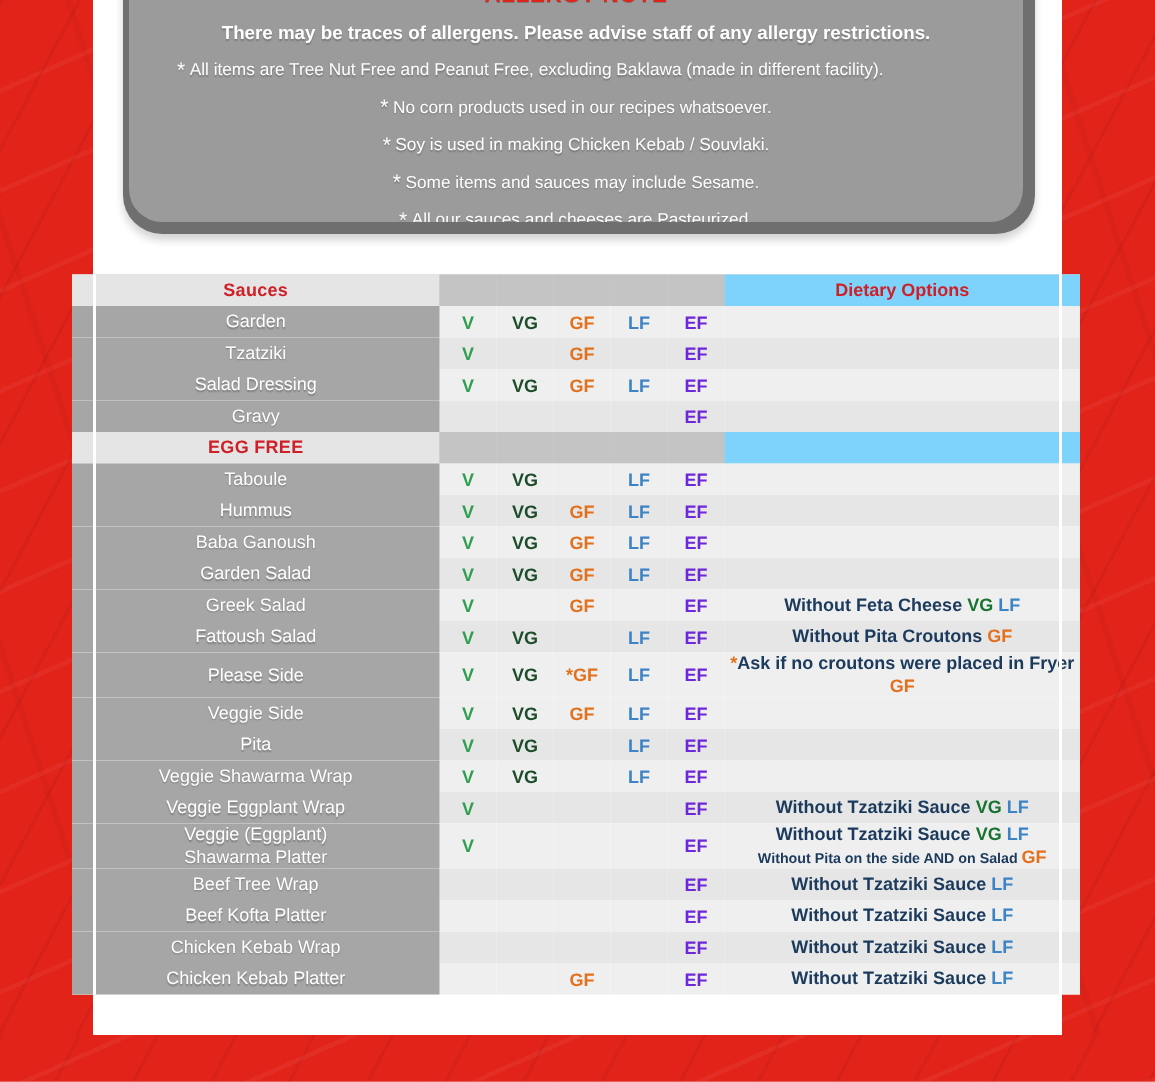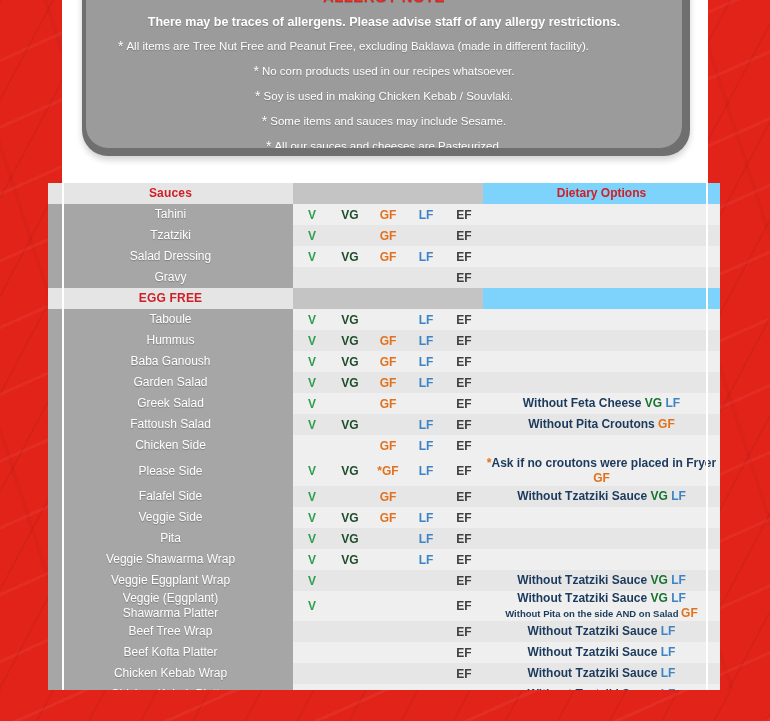--- a/index.html
+++ b/index.html
@@ -137,21 +137,21 @@
     width: 38px;
     text-align: center;
     font-weight: bold;
     font-size: 12px;
     border-bottom: 1px solid #ffffff;
   }
   td.mark.c-v  { color: #2f9e4f; }
   td.mark.c-vg { color: #1d4d2b; }
   td.mark.c-gf { color: #e2711d; }
   td.mark.c-lf { color: #3d84c6; }
-  td.mark.c-ef { color: #404040; }
+  td.mark.c-ef { color: #6d28d9; }
   td.notes {
     width: 235px;
     text-align: center;
     color: #1b3a5c;
     font-weight: bold;
     font-size: 10.5px;
     border-bottom: 1px solid #ffffff;
     line-height: 1.25;
     padding: 0 4px;
   }
@@ -224,21 +224,21 @@
         <tr class="sec">
           <td class="name">Sauces</td>
           <td class="mark"></td>
           <td class="mark"></td>
           <td class="mark"></td>
           <td class="mark"></td>
           <td class="mark"></td>
           <td class="notes">Dietary Options</td>
         </tr>
         <tr class="row">
-          <td class="name">Tahini</td>
+          <td class="name">Garden</td>
           <td class="mark c-v">V</td>
           <td class="mark c-vg">VG</td>
           <td class="mark c-gf">GF</td>
           <td class="mark c-lf">LF</td>
           <td class="mark c-ef">EF</td>
           <td class="notes"></td>
         </tr>
         <tr class="row alt">
           <td class="name">Tzatziki</td>
           <td class="mark c-v">V</td>
@@ -323,45 +323,27 @@
         <tr class="row alt">
           <td class="name">Fattoush Salad</td>
           <td class="mark c-v">V</td>
           <td class="mark c-vg">VG</td>
           <td class="mark c-gf"></td>
           <td class="mark c-lf">LF</td>
           <td class="mark c-ef">EF</td>
           <td class="notes"><span>Without Pita Croutons </span><span class="tag-gf">GF</span></td>
         </tr>
         <tr class="row">
-          <td class="name">Chicken Side</td>
-          <td class="mark c-v"></td>
-          <td class="mark c-vg"></td>
-          <td class="mark c-gf">GF</td>
-          <td class="mark c-lf">LF</td>
-          <td class="mark c-ef">EF</td>
-          <td class="notes"></td>
-        </tr>
-        <tr class="row">
           <td class="name">Please Side</td>
           <td class="mark c-v">V</td>
           <td class="mark c-vg">VG</td>
           <td class="mark c-gf">*GF</td>
           <td class="mark c-lf">LF</td>
           <td class="mark c-ef">EF</td>
           <td class="notes"><span class="tag-gf">*</span><span>Ask if no croutons were placed in Fryer </span><span class="tag-gf">GF</span></td>
-        </tr>
-        <tr class="row alt">
-          <td class="name">Falafel Side</td>
-          <td class="mark c-v">V</td>
-          <td class="mark c-vg"></td>
-          <td class="mark c-gf">GF</td>
-          <td class="mark c-lf"></td>
-          <td class="mark c-ef">EF</td>
-          <td class="notes"><span>Without Tzatziki Sauce </span><span class="tag-vg">VG</span><span> </span><span class="tag-lf">LF</span></td>
         </tr>
         <tr class="row">
           <td class="name">Veggie Side</td>
           <td class="mark c-v">V</td>
           <td class="mark c-vg">VG</td>
           <td class="mark c-gf">GF</td>
           <td class="mark c-lf">LF</td>
           <td class="mark c-ef">EF</td>
           <td class="notes"></td>
         </tr>

